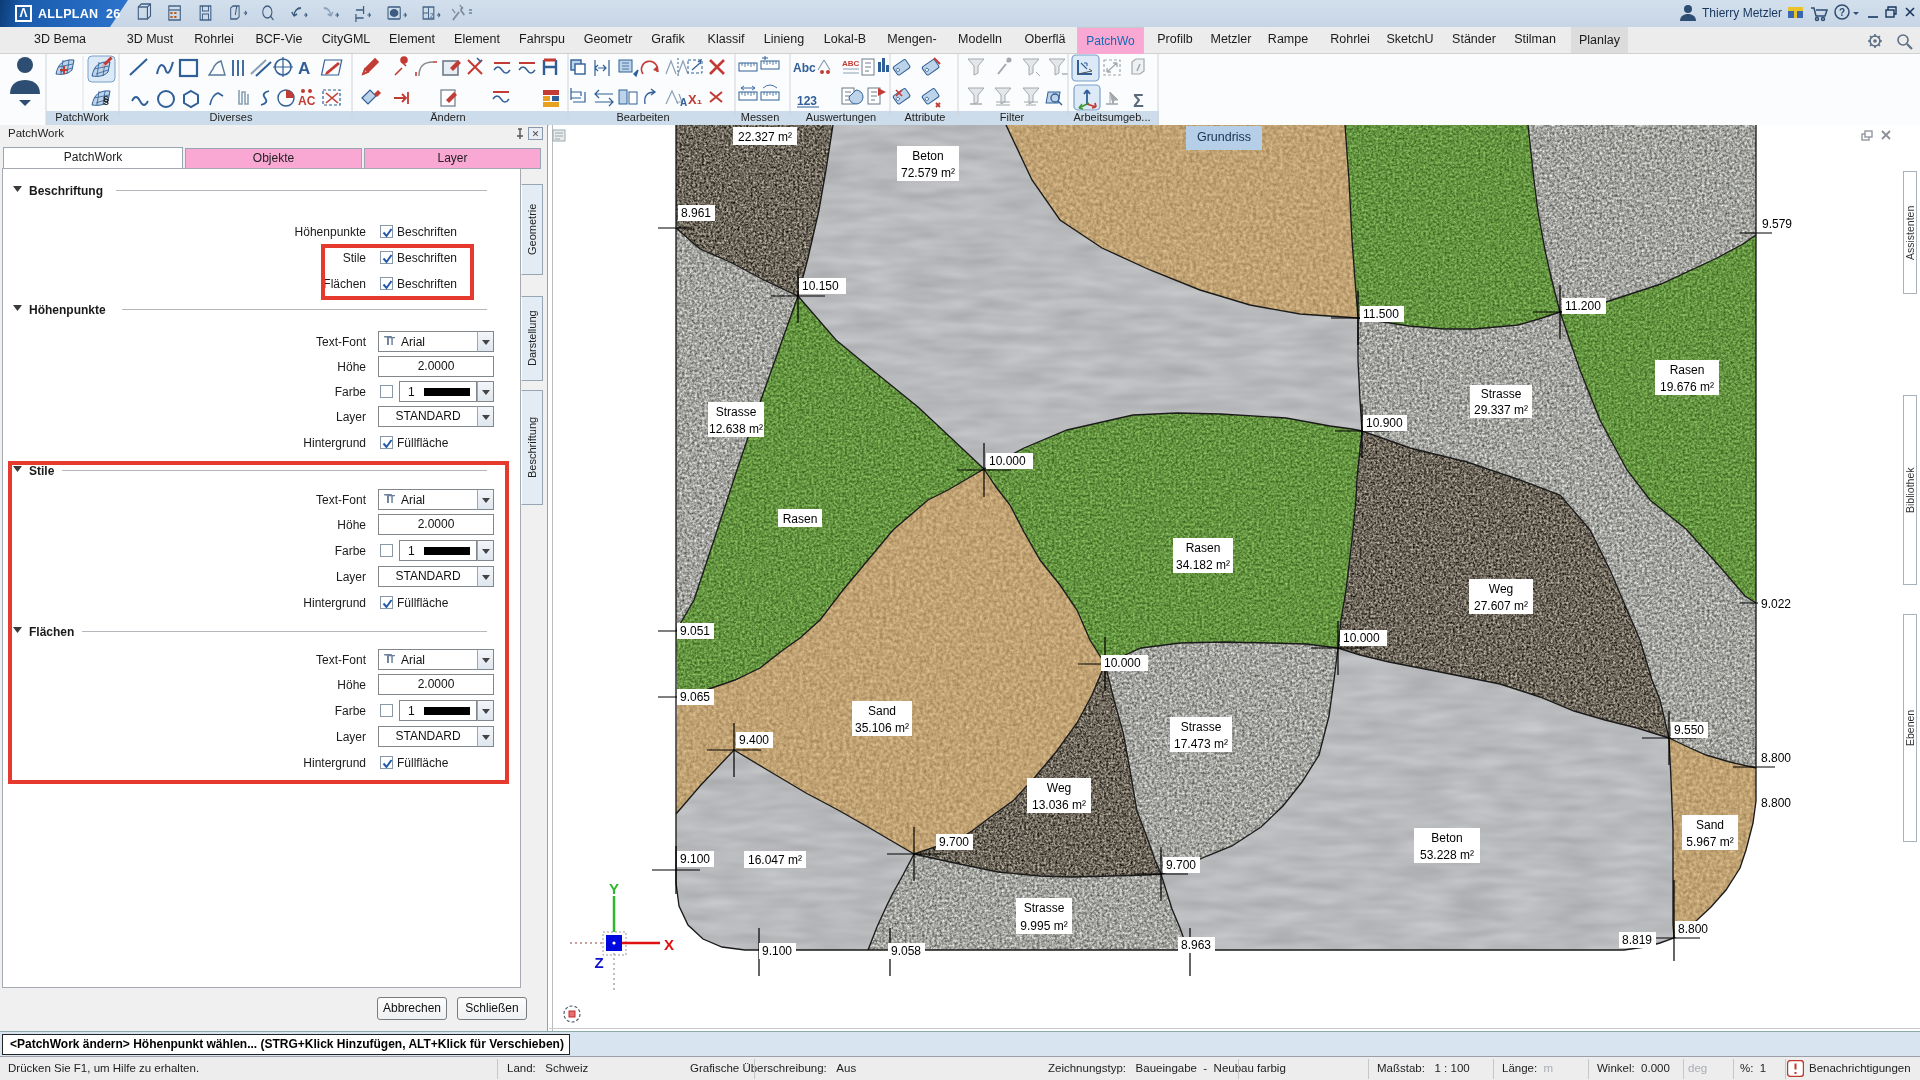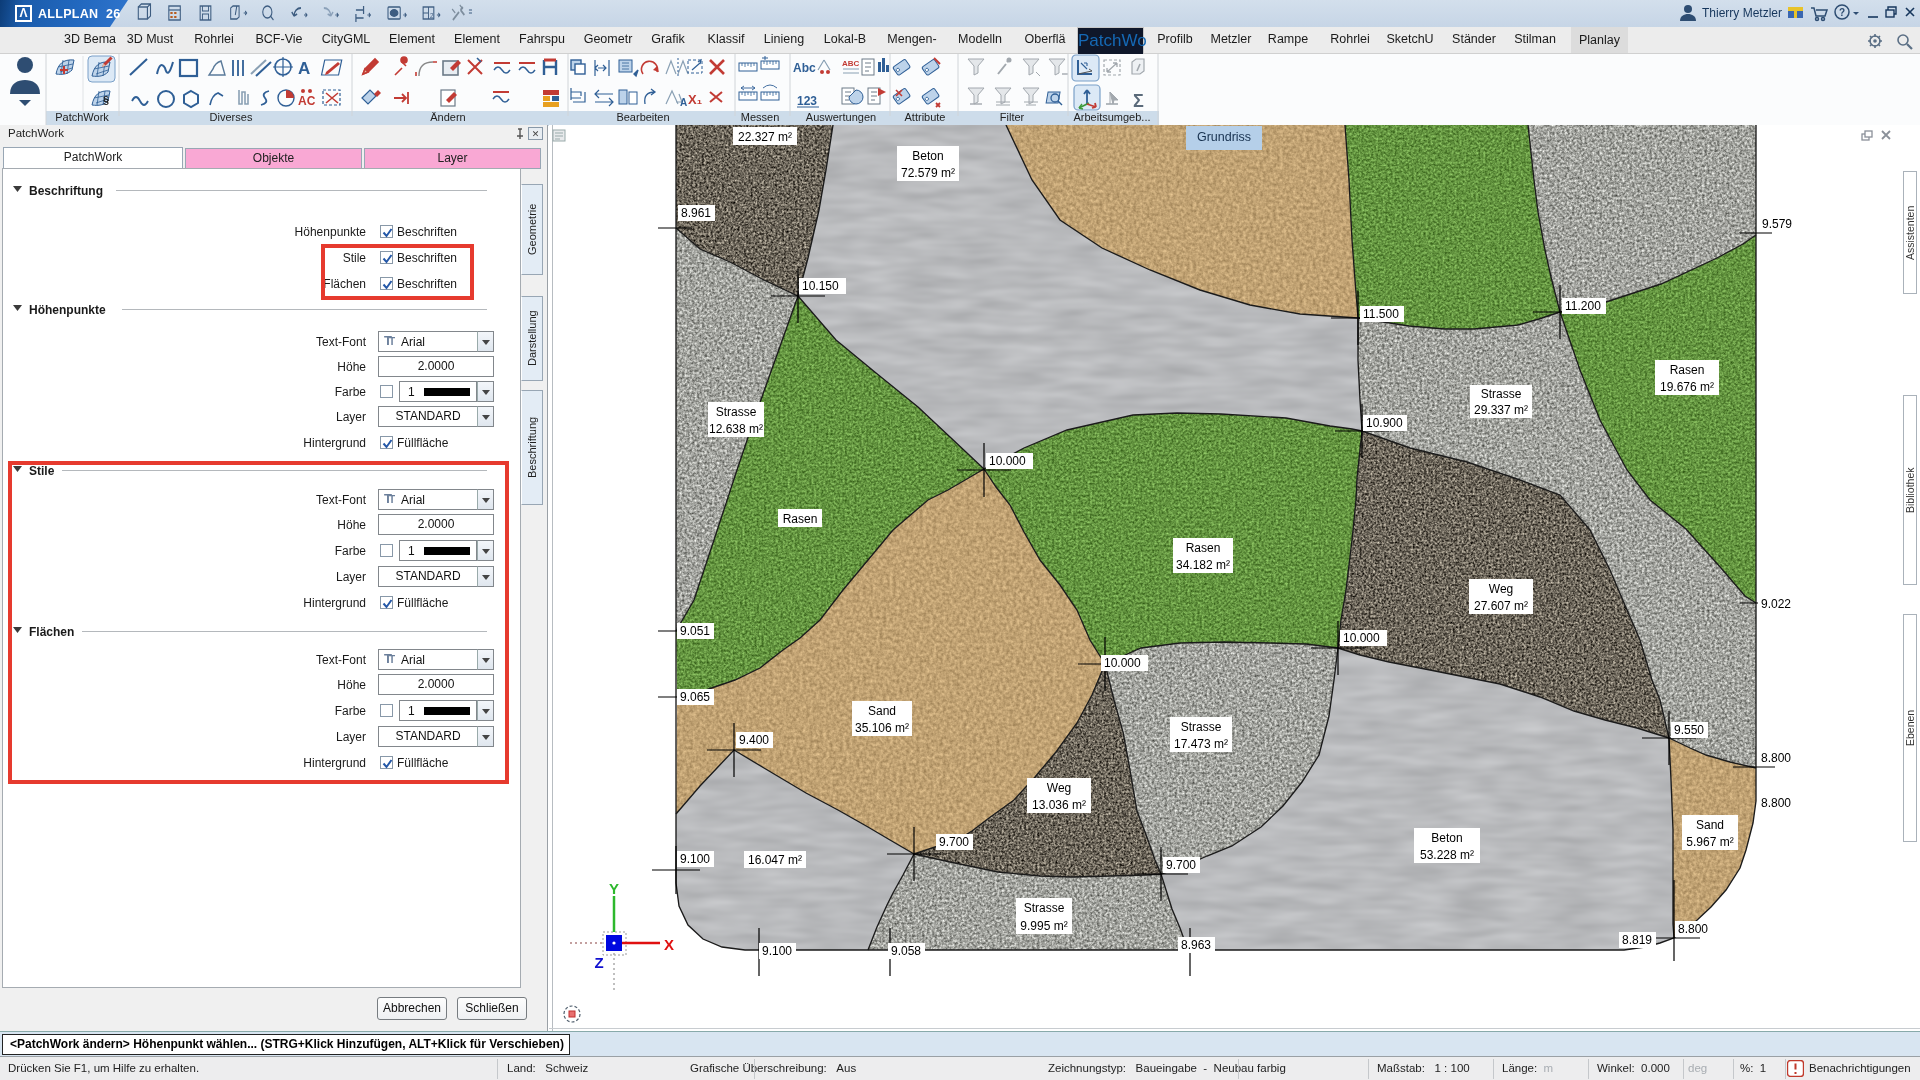--- a/index.html
+++ b/index.html
@@ -7,21 +7,21 @@
 
 #titlebar{position:absolute;left:0;top:0;width:1920px;height:27px;background:linear-gradient(#d3dfec,#c6d5e6)}
 #logo{position:absolute;left:0;top:0;width:128px;height:27px;background:linear-gradient(100deg,#0c3c77 0%,#1b5cab 18%,#2268bf 60%,#2f74cc 100%);clip-path:polygon(0 0,128px 0,110px 27px,0 27px)}
 #logobox{position:absolute;left:15px;top:5px;width:17px;height:17px;border:2px solid #fff;color:#fff;font-size:12px;font-weight:bold;text-align:center;line-height:13px}
 #logotxt{position:absolute;left:38px;top:7px;color:#fff;font-size:12.5px;font-weight:bold;letter-spacing:.3px}
 #title-center{position:absolute;left:660px;top:6px;width:740px;text-align:center;font-size:12.5px;color:#16365c}
 #tb-right{position:absolute;right:0;top:0;height:27px}
 
 #menubar{position:absolute;left:0;top:27px;width:1920px;height:27px;background:#ececec;border-bottom:1px solid #d0d0d0}
 .mi{position:absolute;top:5px;font-size:12.5px;color:#1a1a1a;transform:translateX(-50%)}
-#mi-active{position:absolute;left:1077px;top:0;width:67px;height:27px;background:#0f172a;border:1px solid #c8c8c8;border-bottom:none;color:#1569b5;font-size:17px;text-align:center;line-height:26px}
+#mi-active{position:absolute;left:1077px;top:0;width:67px;height:27px;background:#f9a8d4;border:1px solid #c8c8c8;border-bottom:none;color:#1569b5;font-size:12px;text-align:center;line-height:26px}
 #mi-planlay{position:absolute;left:1571px;top:0px;width:57px;height:26px;background:#dcdcdc;color:#1a1a1a;font-size:12.5px;text-align:center;line-height:26px}
 
 #ribbon{position:absolute;left:0;top:54px;width:1920px;height:72px;background:#fbfcfd;border-bottom:1px solid #b8bcc0}
 #ribbon .grplabel{position:absolute;top:57px;height:15px;font-size:11px;color:#222;text-align:center;transform:translateX(-50%)}
 #labelband{position:absolute;left:46px;top:57px;width:1113px;height:15px;background:#cddcea}
 
 #panel{position:absolute;left:0;top:125px;width:548px;height:906px;background:#f0f0f0;border-right:1px solid #9aa0a6}
 #paneltitle{position:absolute;left:0;top:0;width:548px;height:17px;font-size:11.5px;color:#222;padding-left:8px;line-height:17px}
 .ptab{position:absolute;top:23px;height:21px;background:#f9a8d4;border:1px solid #98a6b4;font-size:12px;text-align:center;line-height:19px;color:#222}
 #pcontent{position:absolute;left:2px;top:43px;width:519px;height:820px;background:#fff;border:1px solid #a5abb1}
@@ -119,21 +119,21 @@
           <rect x="216" y="10" width="8" height="7"></rect>
           <path d="M218 10V7h8v7h-2"></path>
         </g>
       <path d="M236 8l8 8M244 8l-8 8" stroke="#16365c" stroke-width="1.6"></path>
     </svg>
   </div>
 </div>
 
 <div id="menubar">
   <div id="mi-planlay">Planlay</div>
-  <div class="mi" style="left:90px">3D Bema</div>
+  <div class="mi" style="left:60px">3D Bema</div>
   <div class="mi" style="left:150px">3D Must</div>
   <div class="mi" style="left:214px">Rohrlei</div>
   <div class="mi" style="left:279px">BCF-Vie</div>
   <div class="mi" style="left:346px">CityGML</div>
   <div class="mi" style="left:412px">Element</div>
   <div class="mi" style="left:477px">Element</div>
   <div class="mi" style="left:542px">Fahrspu</div>
   <div class="mi" style="left:608px">Geometr</div>
   <div class="mi" style="left:668px">Grafik</div>
   <div class="mi" style="left:726px">Klassif</div>

